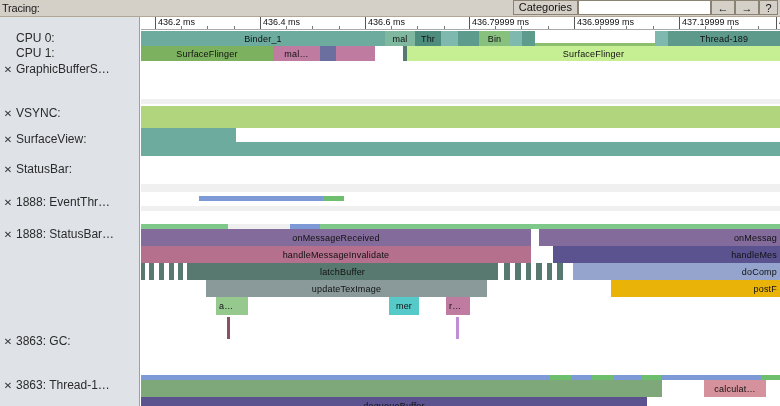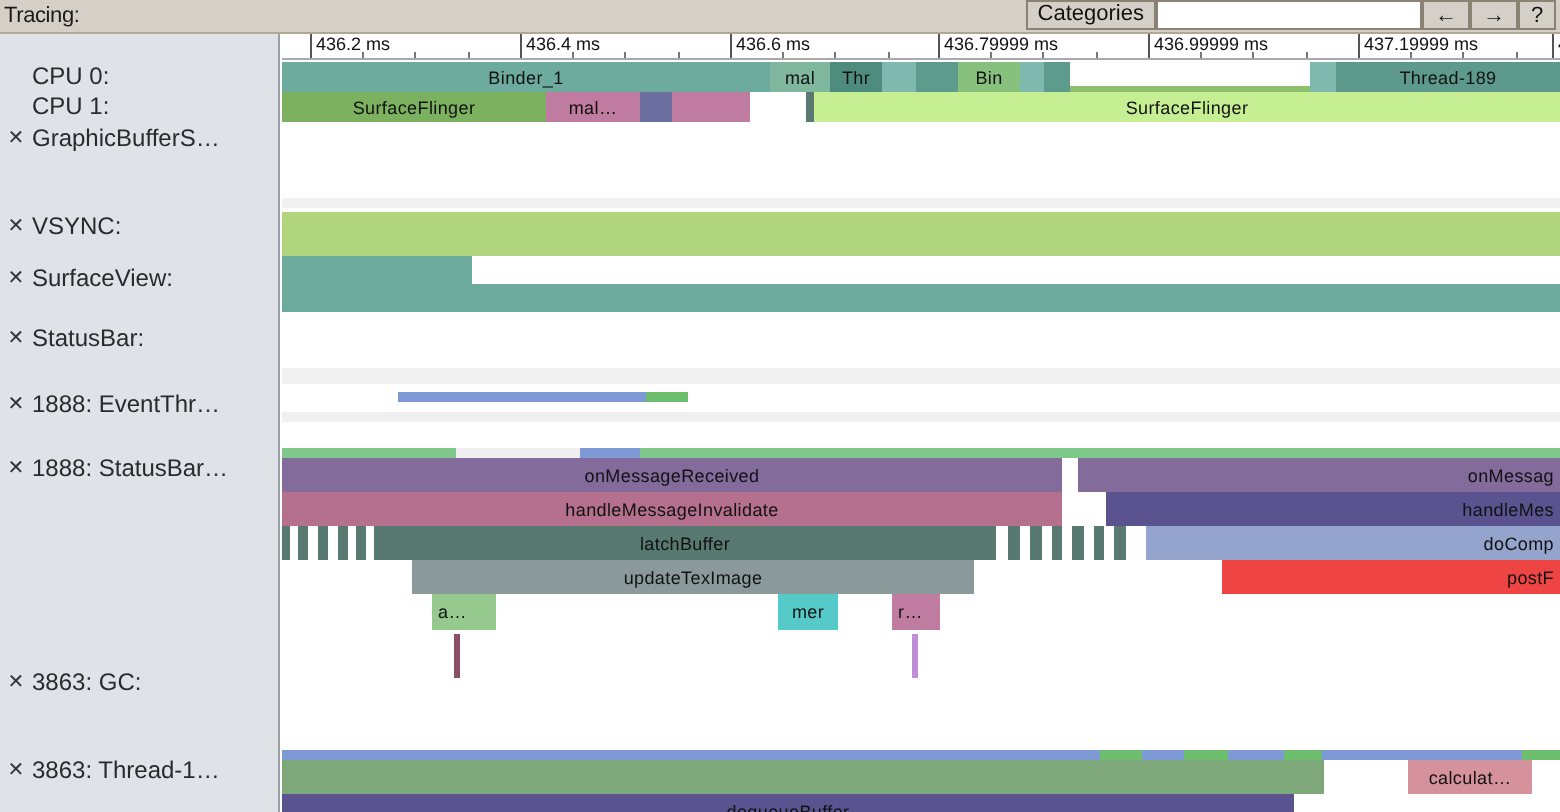--- a/index.html
+++ b/index.html
@@ -267,21 +267,21 @@
         <div class="slice" style="left: 406px; width: 5px; top: 0px; height: 17px; background: rgb(87, 121, 111);"></div>
         <div class="slice" style="left: 416px; width: 6px; top: 0px; height: 17px; background: rgb(87, 121, 111);"></div>
         <div class="slice lbl-right" style="left: 432px; width: 207px; top: 0px; height: 17px; background: rgb(148, 164, 204);">doComp</div>
       </div>
       <div class="band" style="top: 229px; height: 17px;">
         <div class="slice" style="left: 0px; width: 390px; top: 0px; height: 17px; background: rgb(181, 112, 142);">handleMessageInvalidate</div>
         <div class="slice lbl-right" style="left: 412px; width: 227px; top: 0px; height: 17px; background: rgb(90, 83, 144);">handleMes</div>
       </div>
       <div class="band" style="top: 263px; height: 17px;">
         <div class="slice" style="left: 65px; width: 281px; top: 0px; height: 17px; background: rgb(138, 154, 154); text-align: center;">updateTexImage</div>
-        <div class="slice lbl-right" style="left: 470px; width: 169px; top: 0px; height: 17px; background: #ef4444;">postF</div>
+        <div class="slice lbl-right" style="left: 470px; width: 169px; top: 0px; height: 17px; background: #eab308;">postF</div>
       </div>
       <div class="band" style="top: 280px; height: 18px;">
         <div class="slice lbl-left" style="left: 75px; width: 32px; top: 0px; height: 18px; background: rgb(150, 201, 142);">a…</div>
         <div class="slice" style="left: 248px; width: 30px; top: 0px; height: 18px; background: rgb(86, 201, 201);">mer</div>
         <div class="slice lbl-left" style="left: 305px; width: 24px; top: 0px; height: 18px; background: rgb(191, 123, 160);">r…</div>
       </div>
       <div class="arrowline" style="left: 86px; top: 300px; height: 22px; background: rgb(139, 80, 101);"></div>
       <div class="arrowline" style="left: 315px; top: 300px; height: 22px; background: rgb(193, 142, 214);"></div>
       <div class="band" style="top: 358px; height: 5px;">
         <div class="slice" style="left: 0px; width: 409px; top: 0px; height: 5px; background: rgb(126, 154, 214);"></div>

